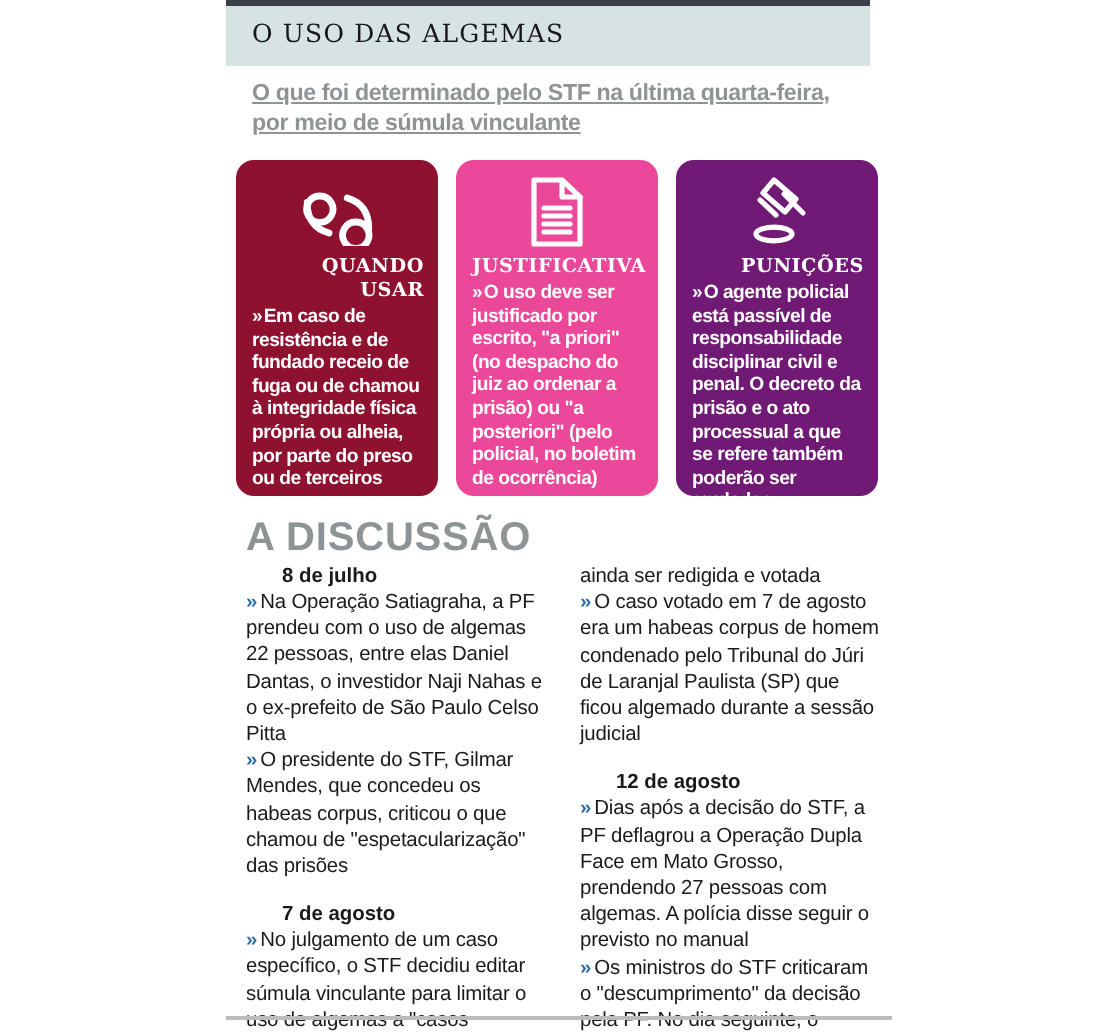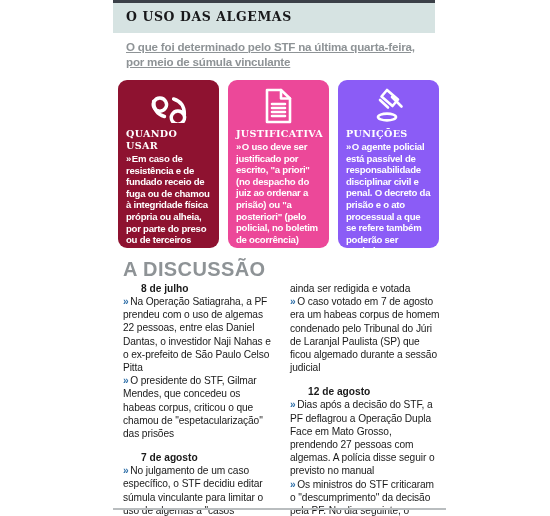--- a/index.html
+++ b/index.html
@@ -37,21 +37,21 @@
     top: 3px;
     width: 322px;
     height: 30px;
     background: #d6e3e2;
   }
   .title-text {
     position: absolute;
     left: 13px;
     top: 9px;
     font-family: "DejaVu Serif", serif;
-    font-weight: bold;
+    font-weight: normal;
     font-size: 12.5px;
     letter-spacing: 0.6px;
     color: #18181a;
     white-space: nowrap;
     text-align: center;
   }
   .subtitle {
     position: absolute;
     left: 13px;
     top: 40px;
@@ -77,39 +77,40 @@
     top: 0;
     width: 101px;
     height: 168px;
     border-radius: 9px;
     box-sizing: border-box;
     padding: 6px 7px 6px 8px;
     overflow: hidden;
   }
   .card.c1 { left: 0px;   background: #8e1230; }
   .card.c2 { left: 110px; background: #ec4899; }
-  .card.c3 { left: 220px; background: #8b5cf6; }
+  .card.c3 { left: 220px; background: #701a75; }
 
   .card-icon {
     height: 40px;
     display: flex;
     align-items: center;
     justify-content: center;
     margin-bottom: 2px;
   }
   .card-icon svg { display: block; }
 
   .card-label {
     font-family: "DejaVu Serif", serif;
     font-weight: bold;
     font-size: 9.6px;
     letter-spacing: 0.3px;
     color: #ffffff;
     line-height: 12px;
     margin-bottom: 1px;
+    text-align: right;
   }
   .card-body {
     font-size: 9.6px;
     font-weight: bold;
     line-height: 11.6px;
     color: #ffffff;
     letter-spacing: -0.25px;
   }
   .chev {
     font-weight: bold;

